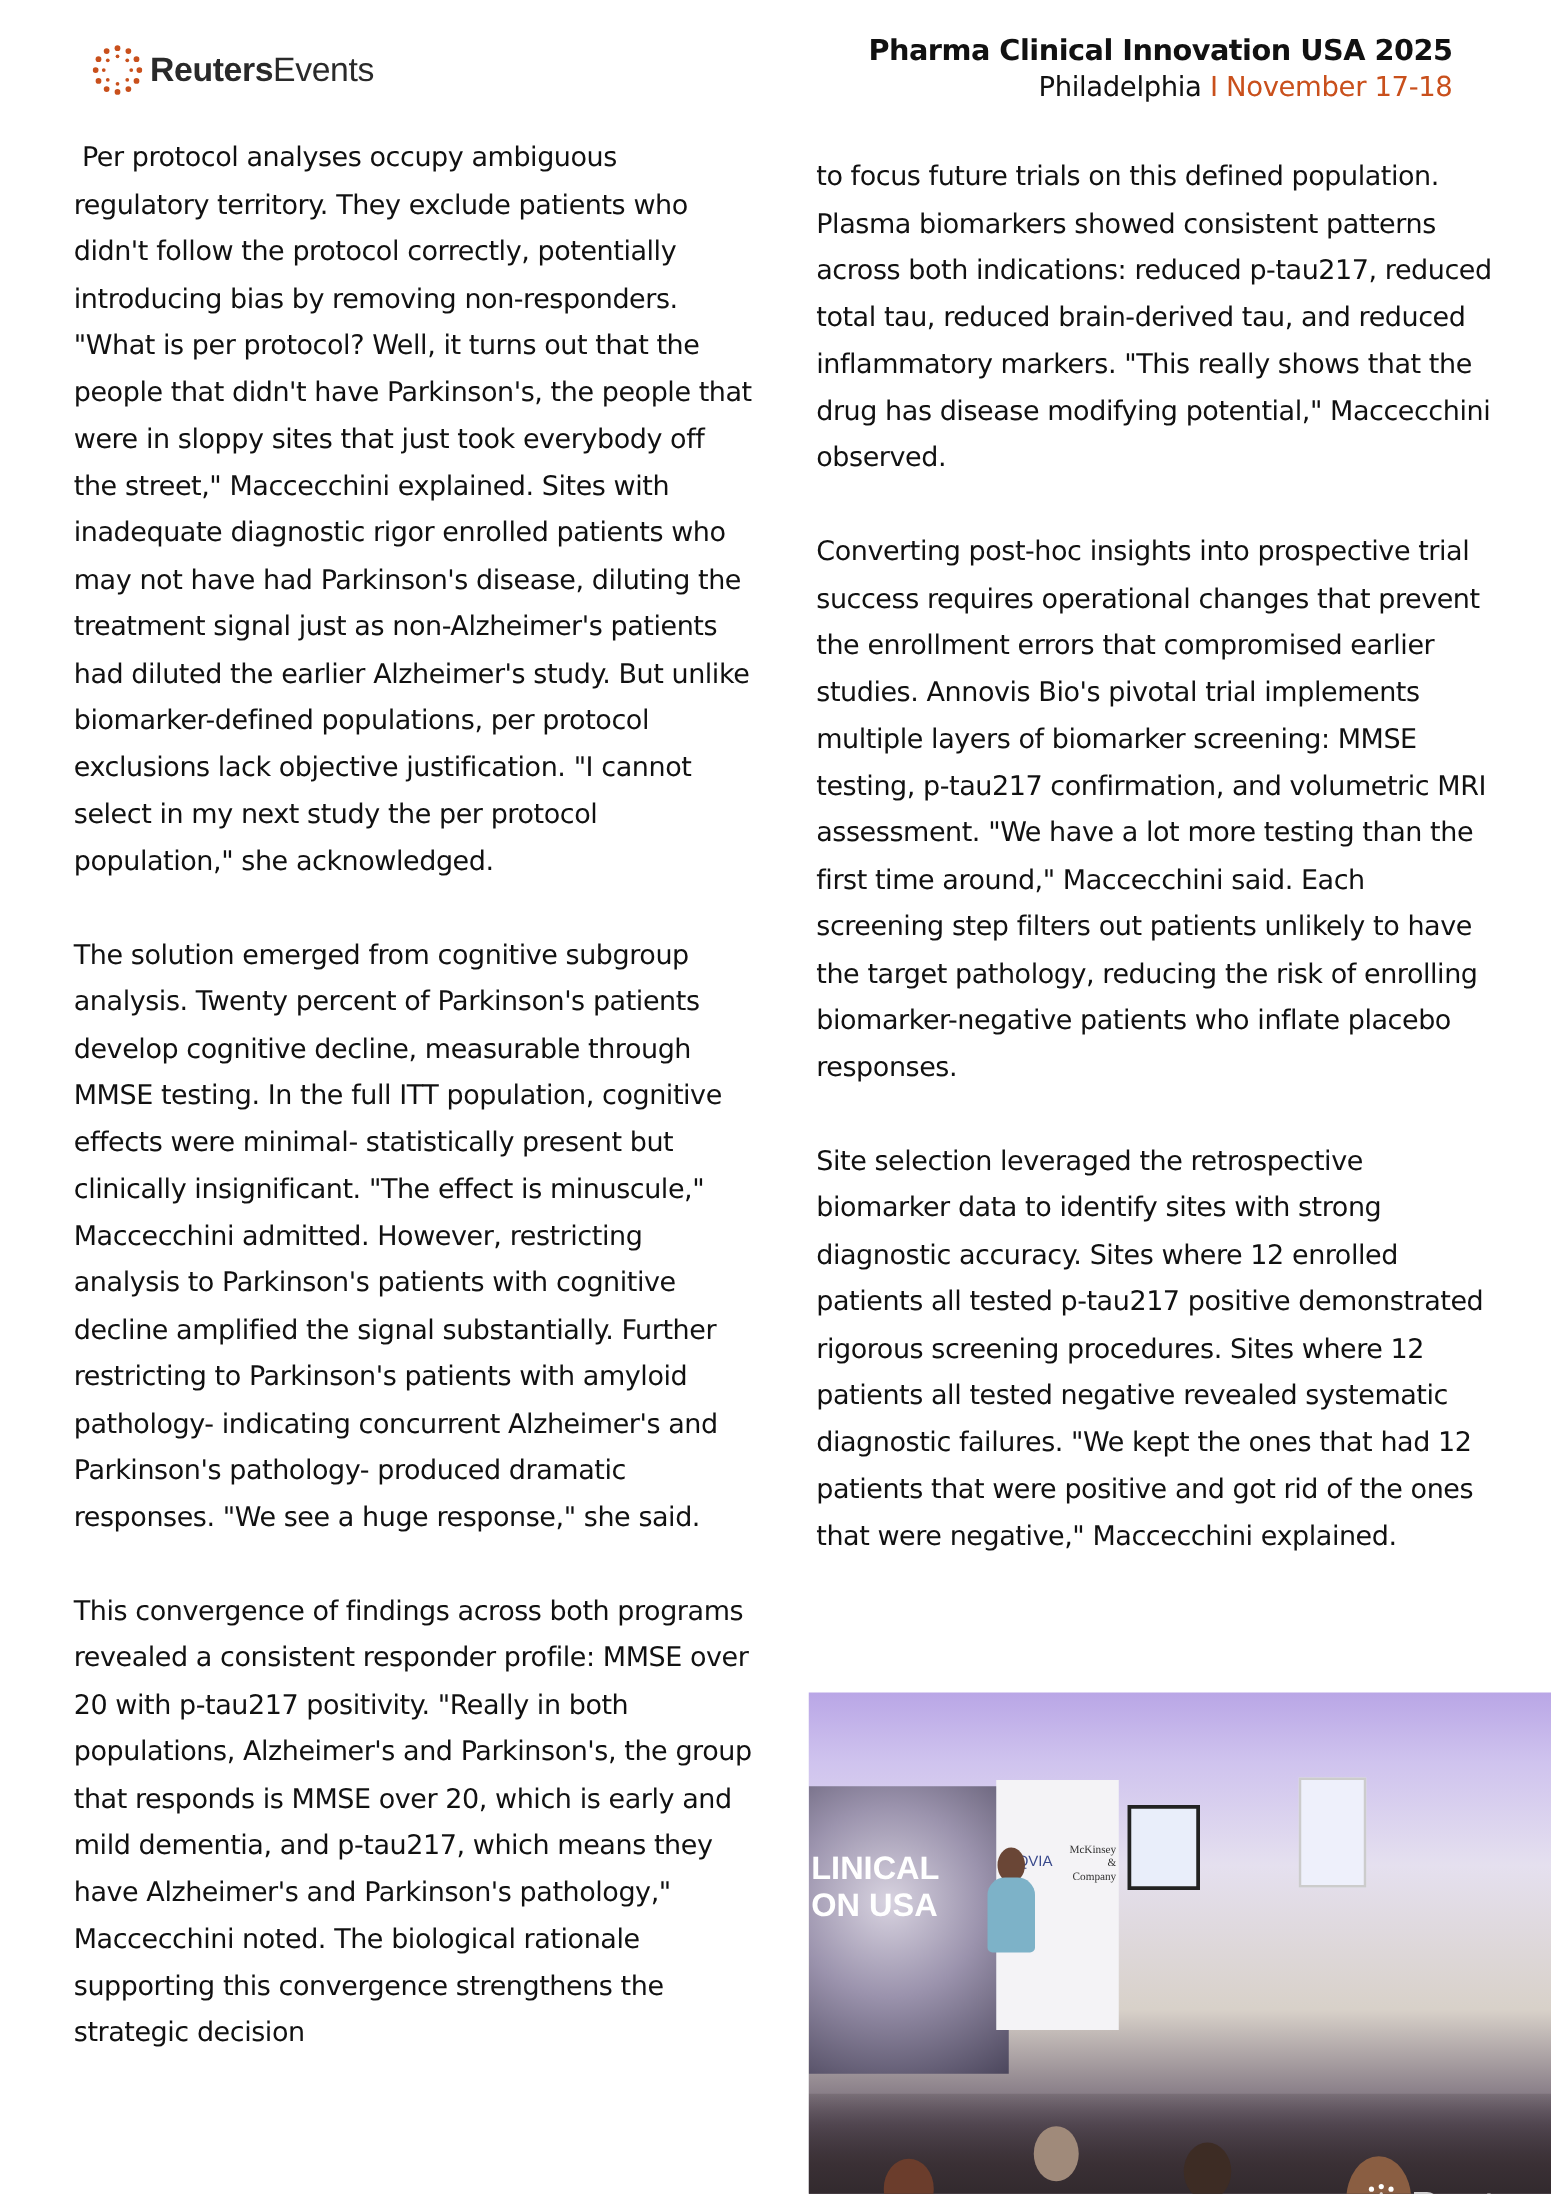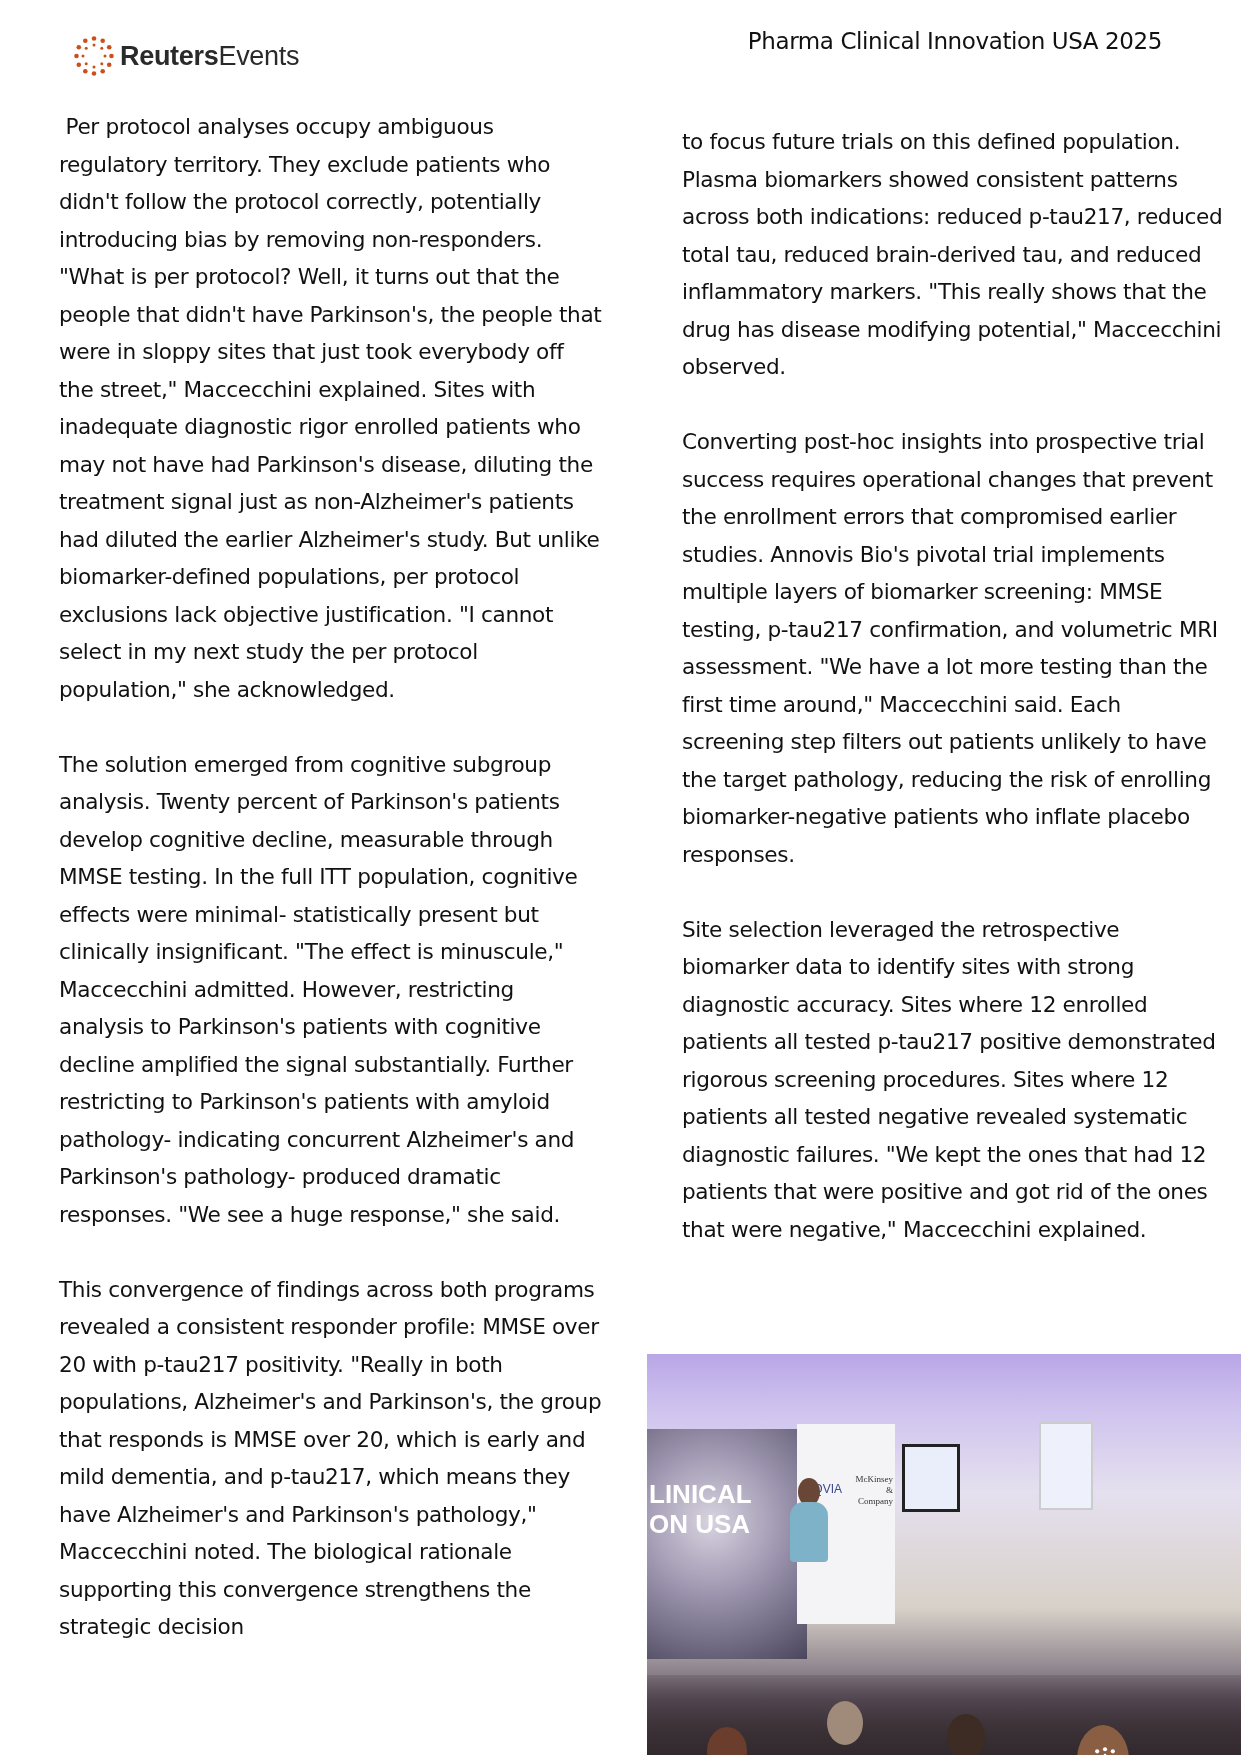--- a/index.html
+++ b/index.html
@@ -7,30 +7,30 @@
          font-family: "DejaVu Sans", "Liberation Sans", sans-serif; color: #111111; }
 
   .logo { position: absolute; left: 74px; top: 36px; display: flex; align-items: center; }
   .logo svg { display: block; }
   .logo-word { font-family: "Liberation Sans", sans-serif; font-size: 27px; color: #2a2a2a;
                margin-left: 6px; letter-spacing: -0.3px; }
   .logo-word b { font-weight: 700; }
   .logo-word span.ev { font-weight: 400; }
 
   .event-head { position: absolute; right: 79px; top: 26px; text-align: right; }
-  .event-title { font-family: "DejaVu Sans", sans-serif; font-weight: 400; font-size: 23px;
+  .event-title { font-family: "DejaVu Sans", sans-serif; font-weight: 700; font-size: 23px;
                  color: #111; letter-spacing: -0.4px; line-height: 30px; }
   .event-sub { font-family: "DejaVu Sans", sans-serif; font-size: 22px; line-height: 30px; color: #111;
                letter-spacing: -0.3px; }
   .event-sub .date { color: #c9501c; }
 
   .col { position: absolute; top: 108px; width: 545px; font-size: 21.6px; line-height: 37.5px;
          letter-spacing: -0.35px; }
   .col.left { left: 59px; }
-  .col.right { left: 682px; top: 123px; }
+  .col.right { left: 653px; top: 123px; }
   .col p { margin: 0 0 37.5px 0; }
 
   .photo { position: absolute; left: 647px; top: 1354px; width: 594px; height: 461px; overflow: hidden;
            background: linear-gradient(180deg, #b9a6e6 0%, #cfc3ee 12%, #e5e0ef 30%, #d8d1c9 55%, #6c6070 75%, #2d2629 100%); }
   .photo .backdrop { position: absolute; left: 0; top: 75px; width: 160px; height: 230px;
            background: radial-gradient(circle at 40% 40%, #d8d3e0 0%, #9b93ad 45%, #4b465c 100%); }
   .photo .backdrop-text { position: absolute; left: 2px; top: 125px; color: #fff; font-weight: 700;
            font-family: "Liberation Sans", sans-serif; font-size: 26px; line-height: 30px; }
   .photo .banner { position: absolute; left: 150px; top: 70px; width: 98px; height: 200px; background: #f4f3f6; }
   .photo .banner-text { position: absolute; left: 163px; top: 128px; color: #3a4a8c; font-size: 12px;
@@ -78,20 +78,24 @@
         <circle cx="12.2" cy="27.8" r="1.5"></circle>
       <circle cx="9" cy="20" r="1.5"></circle>
         <circle cx="12.2" cy="12.2" r="1.5"></circle>
     </g>
   </svg>
   <span class="logo-word"><b>Reuters</b><span class="ev">Events</span></span>
 </div>
 
 <div class="event-head">
   <div class="event-title">Pharma Clinical Innovation USA 2025</div>
+  <div class="event-sub">
+    <span>Philadelphia</span>
+    <span class="date">I November 17-18</span>
+  </div>
 </div>
 
 <div class="col left">
   <p style="white-space:pre-wrap"> Per protocol analyses occupy ambiguous regulatory territory. They exclude patients who didn't follow the protocol correctly, potentially introducing bias by removing non-responders. "What is per protocol? Well, it turns out that the people that didn't have Parkinson's, the people that were in sloppy sites that just took everybody off the street," Maccecchini explained. Sites with inadequate diagnostic rigor enrolled patients who may not have had Parkinson's disease, diluting the treatment signal just as non-Alzheimer's patients had diluted the earlier Alzheimer's study. But unlike biomarker-defined populations, per protocol exclusions lack objective justification. "I cannot select in my next study the per protocol population," she acknowledged.</p>
   <p>The solution emerged from cognitive subgroup analysis. Twenty percent of Parkinson's patients develop cognitive decline, measurable through MMSE testing. In the full ITT population, cognitive effects were minimal- statistically present but clinically insignificant. "The effect is minuscule," Maccecchini admitted. However, restricting analysis to Parkinson's patients with cognitive decline amplified the signal substantially. Further restricting to Parkinson's patients with amyloid pathology- indicating concurrent Alzheimer's and Parkinson's pathology- produced dramatic responses. "We see a huge response," she said.</p>
   <p>This convergence of findings across both programs revealed a consistent responder profile: MMSE over 20 with p-tau217 positivity. "Really in both populations, Alzheimer's and Parkinson's, the group that responds is MMSE over 20, which is early and mild dementia, and p-tau217, which means they have Alzheimer's and Parkinson's pathology," Maccecchini noted. The biological rationale supporting this convergence strengthens the strategic decision</p>
 </div>
 
 <div class="col right">
   <p>to focus future trials on this defined population. Plasma biomarkers showed consistent patterns across both indications: reduced p-tau217, reduced total tau, reduced brain-derived tau, and reduced inflammatory markers. "This really shows that the drug has disease modifying potential," Maccecchini observed.</p>

